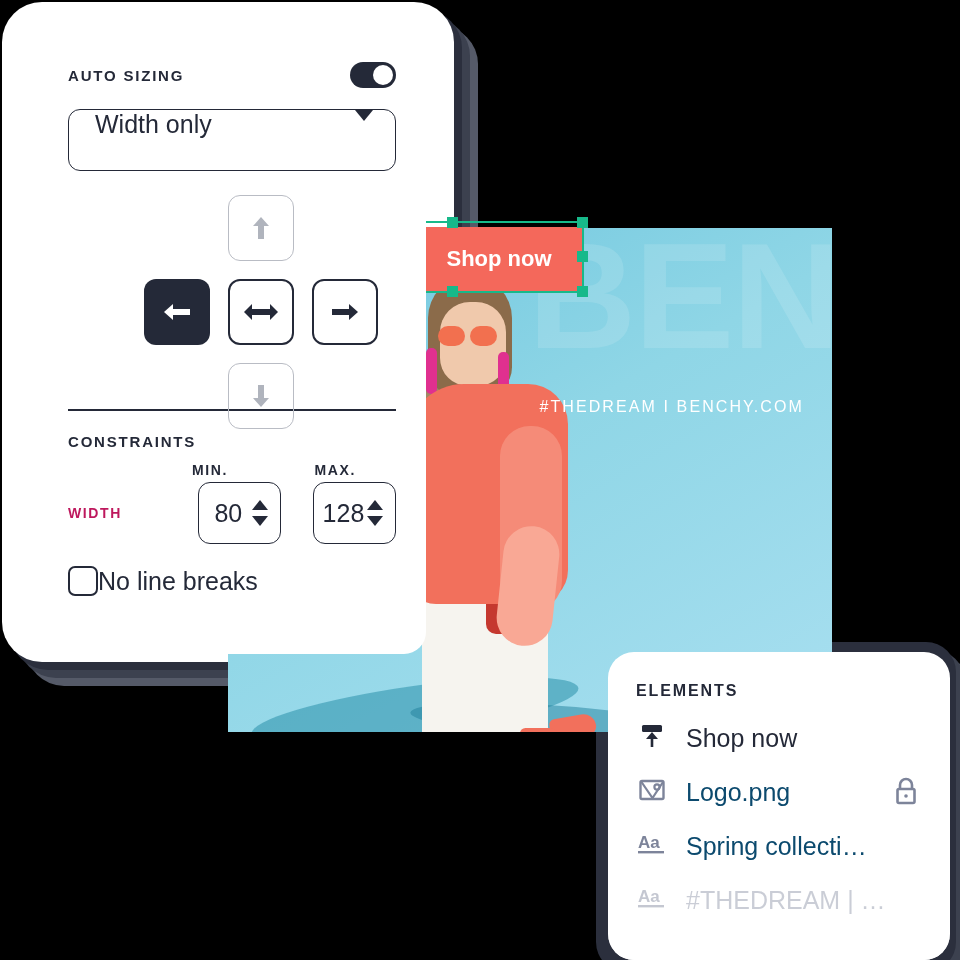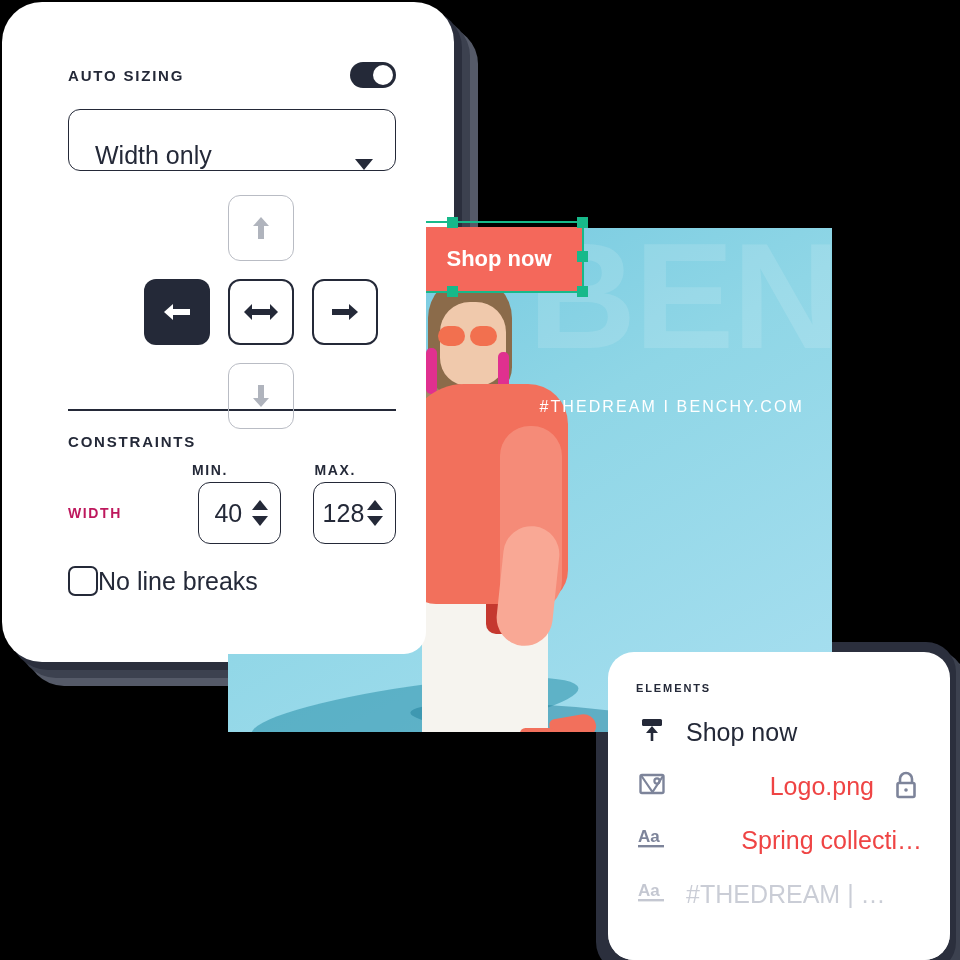--- a/index.html
+++ b/index.html
@@ -44,21 +44,21 @@
     background: #242938; position: relative; flex: none;
   }
   .toggle .knob {
     position: absolute; right: 3px; top: 3px;
     width: 20px; height: 20px; border-radius: 50%; background: #fff;
   }
 
   .select {
     margin-top: 21px; height: 62px;
     border: 1.6px solid #242938; border-radius: 12px;
-    display: flex; align-items: flex-end; justify-content: space-between;
+    display: flex; align-items: flex-start; justify-content: space-between;
     padding: 0 22px 0 26px;
   }
   .select .val { font-size: 25px; color: #242938; }
   .caret { width: 0; height: 0; border-left: 9px solid transparent;
            border-right: 9px solid transparent; border-top: 11px solid #242938; }
 
   
   .pad { margin-top: 24px; position: relative; height: 200px; }
   .akey {
     position: absolute; width: 66px; height: 66px; border-radius: 12px;
@@ -179,28 +179,28 @@
   }
 
   
   .panel-right {
     position: absolute; left: 608px; top: 652px;
     width: 342px; height: 308px; background: #fff;
     border-radius: 26px; padding: 30px 28px 0 28px; z-index: 60;
     overflow: hidden;
   }
   .el-title {
-    font-size: 11px; font-weight: 700; letter-spacing: 1.9px;
+    font-size: 16px; font-weight: 700; letter-spacing: 1.9px;
     color: #242938; text-transform: uppercase;
   }
   .el-row { display: flex; align-items: center; gap: 18px; margin-top: 22px; }
   .el-ico { width: 32px; height: 32px; flex: none; display:flex; justify-content:center;}
   .el-name { font-size: 25px; flex: 1; }
   .el-row.dark .el-name { color: #242938; }
-  .el-row.gray .el-name { color: #ef4444; text-align: right; }
+  .el-row.gray .el-name { color: #0c4a6e; }
   .el-row.faded { opacity: 0.45; }
   .el-row.faded .el-name { color: #8b92a5; }
   .lock { width: 30px; height: 32px; flex: none; }
   .fade-bottom {
     position: absolute; left: 0; bottom: 0; width: 100%; height: 46px;
     background: linear-gradient(180deg, rgba(255,255,255,0) 0%, #fff 85%);
     pointer-events: none;
   }
 </style>
 </head>
@@ -305,21 +305,21 @@
 
     <div class="minmax">
       <span>MIN.</span>
       <span>MAX.</span>
     </div>
 
     <div class="widthrow">
       <div class="widthlbl">WIDTH</div>
 
       <div class="stepper">
-        <div class="num">40</div>
+        <div class="num">80</div>
         <div class="spin">
           <div class="tri-up"></div>
           <div class="tri-dn"></div>
         </div>
       </div>
 
       <div class="stepper">
         <div class="num">128</div>
         <div class="spin">
           <div class="tri-up"></div>

